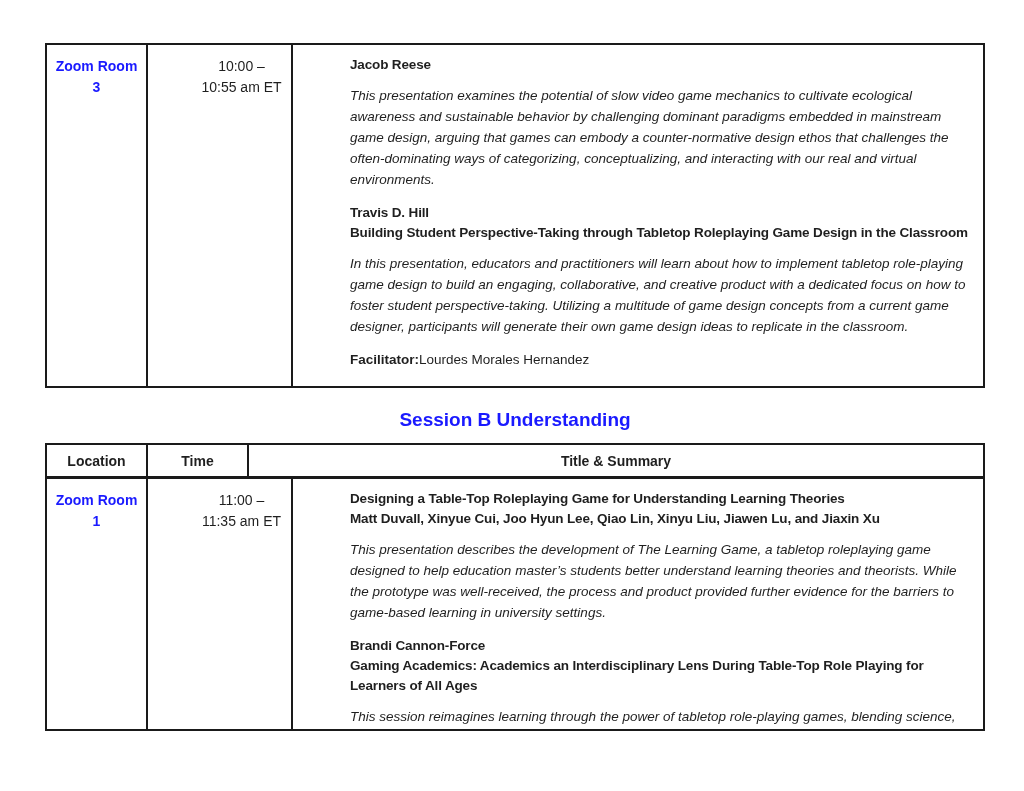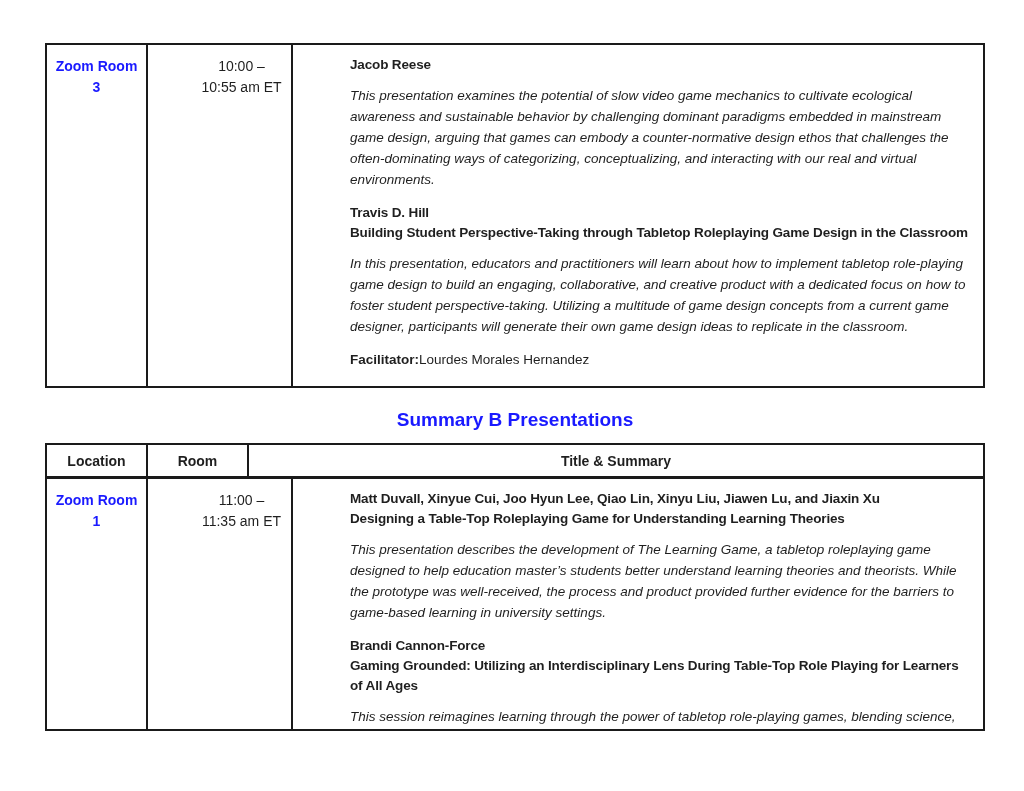--- a/index.html
+++ b/index.html
@@ -57,43 +57,43 @@
         <div class="entry-line">Travis D. Hill</div>
         <div class="entry-line">Building Student Perspective-Taking through Tabletop Roleplaying Game Design in the Classroom</div>
         <div class="summary">In this presentation, educators and practitioners will learn about how to implement tabletop role-playing game design to build an engaging, collaborative, and creative product with a dedicated focus on how to foster student perspective-taking. Utilizing a multitude of game design concepts from a current game designer, participants will generate their own game design ideas to replicate in the classroom.</div>
         <div class="facilitator">
           <span class="fac-label">Facilitator:</span><span class="fac-name">Lourdes Morales Hernandez</span>
         </div>
       </div>
     </div>
   </div>
 
-  <div class="section-heading">Summary B Presentations</div>
+  <div class="section-heading">Session B Understanding</div>
 
   <div class="tbl" id="table2">
     <div class="hdr-row">
       <div class="c1 hdr-cell">Location</div>
-      <div class="c2 hdr-cell">Room</div>
+      <div class="c2 hdr-cell">Time</div>
       <div class="c3 hdr-cell">Title &amp; Summary</div>
     </div>
     <div class="body-row">
       <div class="c1 loc-cell">
         <div>
           <div>Zoom Room</div>
           <div>1</div>
         </div>
       </div>
       <div class="c2 time-cell">
         <div>11:00 –</div>
         <div>11:35 am ET</div>
       </div>
       <div class="c3">
+        <div class="entry-line">Designing a Table-Top Roleplaying Game for Understanding Learning Theories</div>
         <div class="entry-line">Matt Duvall, Xinyue Cui, Joo Hyun Lee, Qiao Lin, Xinyu Liu, Jiawen Lu, and Jiaxin Xu</div>
-        <div class="entry-line">Designing a Table-Top Roleplaying Game for Understanding Learning Theories</div>
         <div class="summary">This presentation describes the development of The Learning Game, a tabletop roleplaying game designed to help education master’s students better understand learning theories and theorists. While the prototype was well-received, the process and product provided further evidence for the barriers to game-based learning in university settings.</div>
         <div class="entry-line">Brandi Cannon-Force</div>
-        <div class="entry-line">Gaming Grounded: Utilizing an Interdisciplinary Lens During Table-Top Role Playing for Learners of All Ages</div>
+        <div class="entry-line">Gaming Academics: Academics an Interdisciplinary Lens During Table-Top Role Playing for Learners of All Ages</div>
         <div class="summary">This session reimagines learning through the power of tabletop role-playing games, blending science, literacy, and mathematics into interdisciplinary play. Grounded in critical pedagogy and game studies, the examines</div>
       </div>
     </div>
   </div>
 
 </div>
 
 </body></html>

